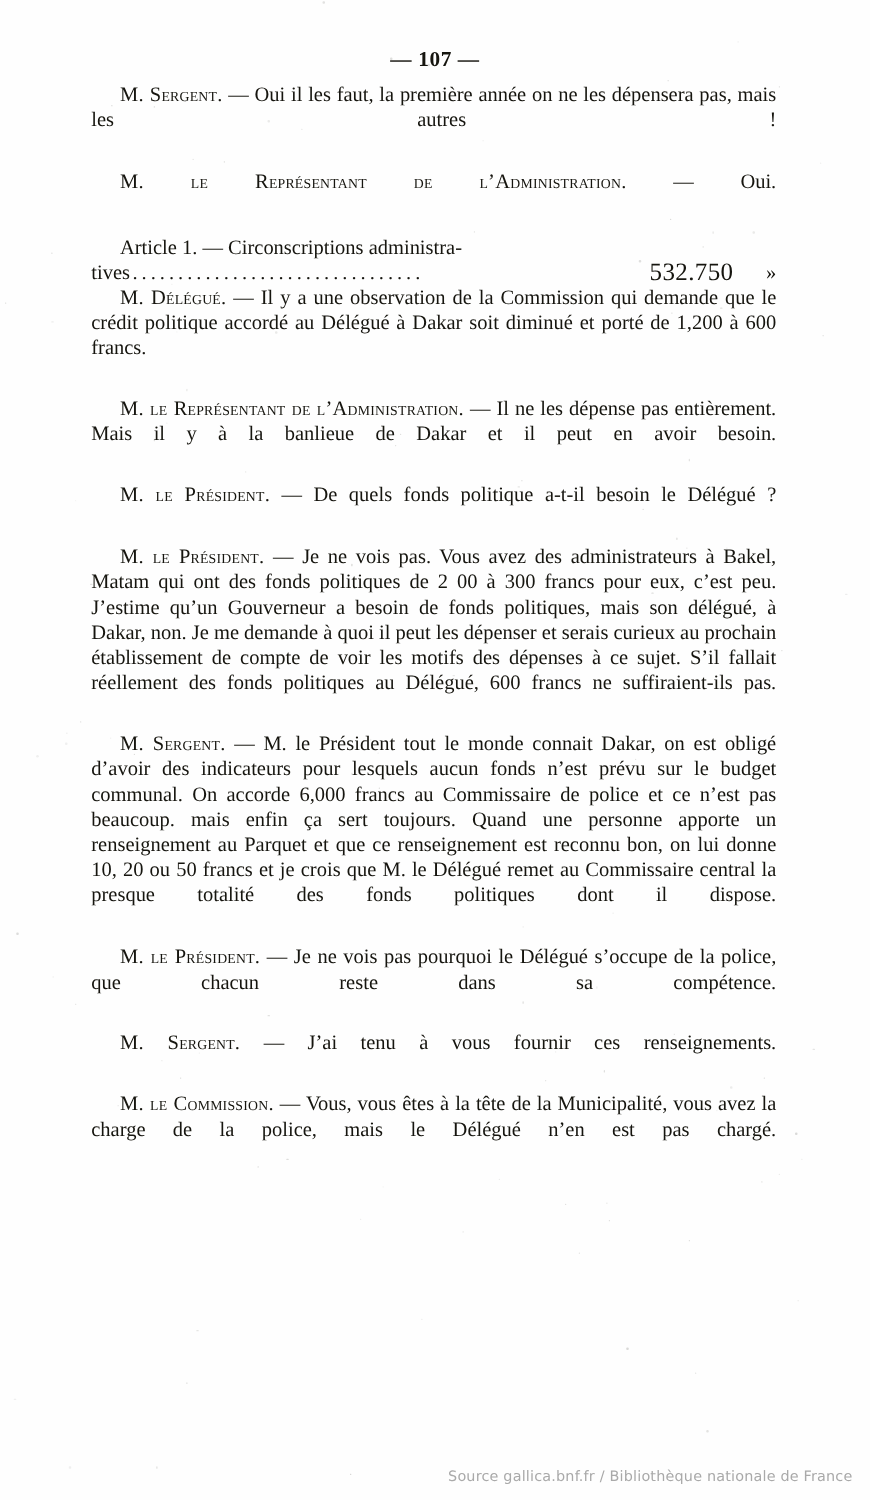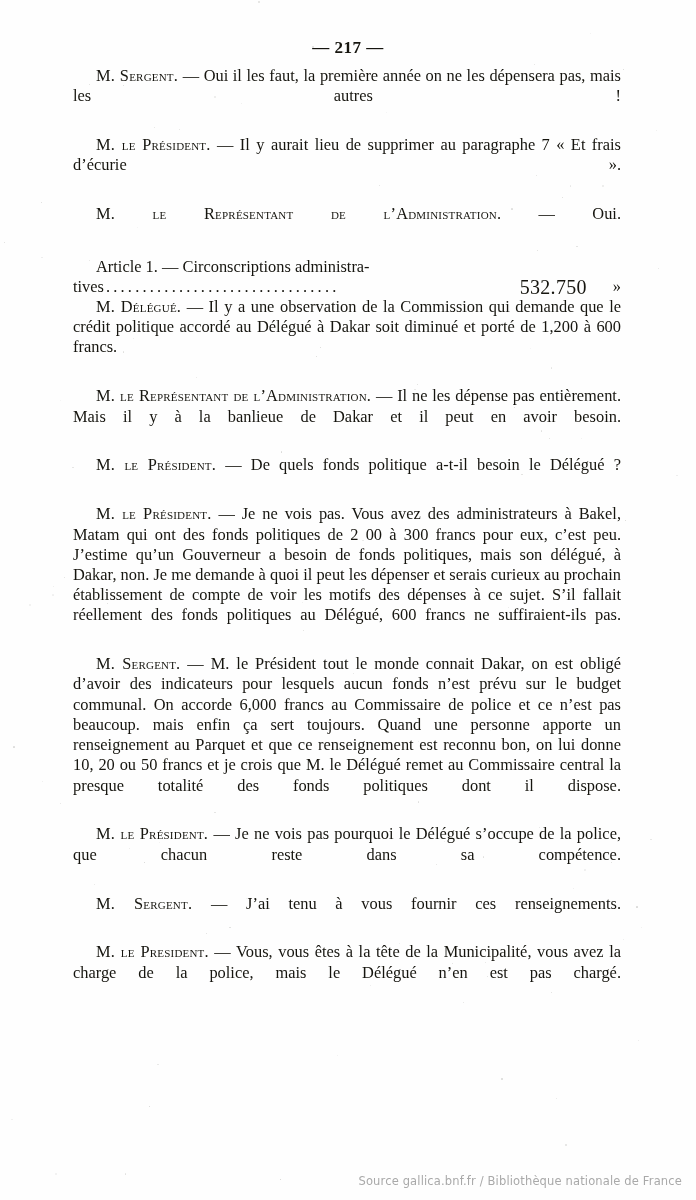--- a/index.html
+++ b/index.html
@@ -258,31 +258,28 @@
       <i style="left:29.1px;top:603.9px;width:1.9px;height:1.9px;opacity:0.27"></i>
       <i style="left:124.6px;top:1173.3px;width:1.9px;height:1.9px;opacity:0.51"></i>
       <i style="left:59.6px;top:400.1px;width:1.3px;height:1.3px;opacity:0.20"></i>
       <i style="left:400.0px;top:764.5px;width:0.9px;height:0.9px;opacity:0.28"></i>
       <i style="left:550.8px;top:367.2px;width:1.5px;height:1.5px;opacity:0.48"></i>
       <i style="left:341.9px;top:50.7px;width:1.9px;height:1.9px;opacity:0.53"></i>
       <i style="left:297.6px;top:789.3px;width:1.1px;height:1.1px;opacity:0.48"></i>
       <i style="left:451.9px;top:963.3px;width:1.1px;height:1.1px;opacity:0.57"></i>
     </div>
 
-  <div class="folio">— 217 —</div>
+  <div class="folio">— 107 —</div>
 
   <div class="textblock">
 
     <p class="para">
       <span class="speaker">M. Sergent.</span><span class="dash"> — </span><span>Oui il les faut, la première année on ne les dépensera pas, mais les autres !</span>
     </p>
 
-    <p class="para">
-      <span class="speaker">M. le Président.</span><span class="dash"> — </span><span>Il y aurait lieu de supprimer au paragraphe 7 « Et frais d’écurie ».</span>
-    </p>
 
     <p class="para">
       <span class="speaker">M. le Représentant de l’Administration.</span><span class="dash"> — </span><span>Oui.</span>
     </p>
 
     <div class="entry">
       <span class="entry-head">Article 1. — Circonscriptions administra-</span>
       <span class="entry-row">
         <span class="entry-label">tives</span>
         <span class="entry-leader">................................</span>
@@ -313,20 +310,20 @@
 
     <p class="para">
       <span class="speaker">M. le Président.</span><span class="dash"> — </span><span>Je ne vois pas pourquoi le Délégué s’occupe de la police, que chacun reste dans sa compétence.</span>
     </p>
 
     <p class="para">
       <span class="speaker">M. Sergent.</span><span class="dash"> — </span><span>J’ai tenu à vous fournir ces renseignements.</span>
     </p>
 
     <p class="para">
-      <span class="speaker">M. le President.</span><span class="dash"> — </span><span>Vous, vous êtes à la tête de la Municipalité, vous avez la charge de la police, mais le Délégué n’en est pas chargé.</span>
+      <span class="speaker">M. le Commission.</span><span class="dash"> — </span><span>Vous, vous êtes à la tête de la Municipalité, vous avez la charge de la police, mais le Délégué n’en est pas chargé.</span>
     </p>
 
   </div>
 
   <div class="footer">Source gallica.bnf.fr / Bibliothèque nationale de France</div>
 
 </div>
 
 </body></html>

